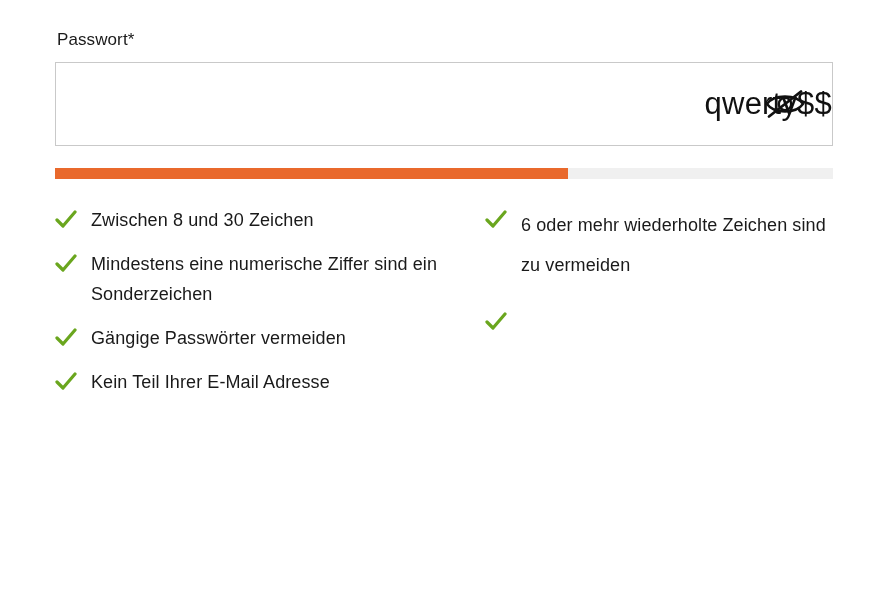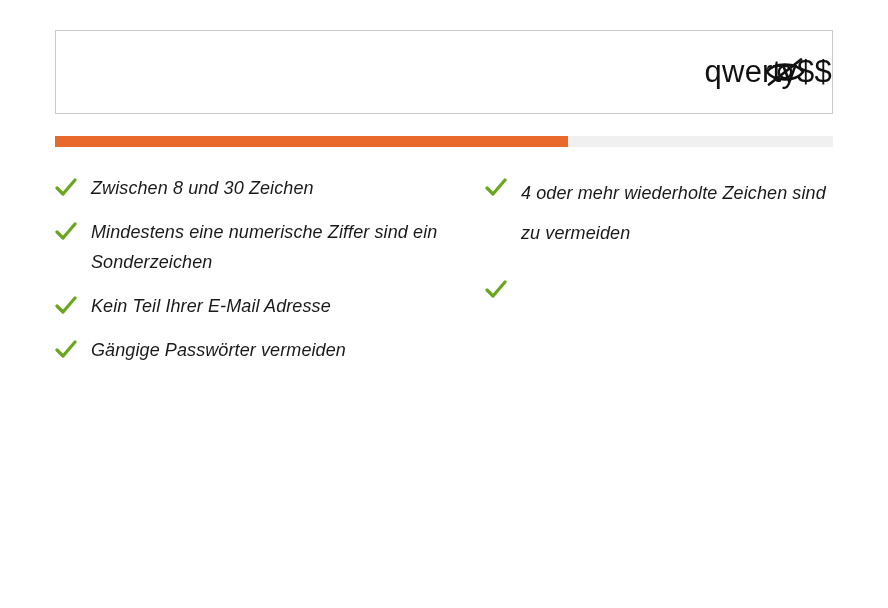--- a/index.html
+++ b/index.html
@@ -86,21 +86,20 @@
     width: 430px;
     padding-right: 10px;
   }
   .rules-col.right {
     width: 360px;
   }
   .rule {
     display: flex;
     align-items: flex-start;
     margin-bottom: 14px;
-    font-style: italic;
   }
   .rules-col.right .rule {
     margin-bottom: 22px;
   }
   .check {
     flex: 0 0 auto;
     width: 22px;
     height: 22px;
     margin-right: 14px;
     margin-top: 4px;
@@ -114,20 +113,21 @@
   }
   .rules-col.right .rule-text {
     line-height: 40px;
   }
 </style>
 </head>
 <body>
 
 <div class="page">
 
+  <div class="field-label">Passwort*</div>
 
   <div class="password-row">
     <div class="password-value" placeholder="">qwerty$$</div>
     <div class="toggle-visibility">
       <svg width="44" height="34" viewBox="0 0 44 34" aria-hidden="true">
         <path d="M4 17 C11 7, 33 7, 40 17 C33 27, 11 27, 4 17 Z" fill="none" stroke="#111111" stroke-width="2.4"></path>
         <circle cx="22" cy="17" r="6.2" fill="none" stroke="#111111" stroke-width="2.4"></circle>
         <line x1="6" y1="29.5" x2="38" y2="4.5" stroke="#111111" stroke-width="2.8" stroke-linecap="round"></line>
       </svg>
     </div>
@@ -155,40 +155,40 @@
           </svg>
         </span>
         <span class="rule-text">Mindestens eine numerische Ziffer sind ein Sonderzeichen</span>
       </div>
       <div class="rule">
         <span class="check">
           <svg width="22" height="22" viewBox="0 0 22 22" aria-hidden="true">
             <path d="M2 11 L8 17 L20 3" fill="none" stroke="#6aa61e" stroke-width="3.2" stroke-linecap="round" stroke-linejoin="round"></path>
           </svg>
         </span>
-        <span class="rule-text">Kein Teil Ihrer E-Mail Adresse</span>
+        <span class="rule-text">Gängige Passwörter vermeiden</span>
       </div>
       <div class="rule">
         <span class="check">
           <svg width="22" height="22" viewBox="0 0 22 22" aria-hidden="true">
             <path d="M2 11 L8 17 L20 3" fill="none" stroke="#6aa61e" stroke-width="3.2" stroke-linecap="round" stroke-linejoin="round"></path>
           </svg>
         </span>
-        <span class="rule-text">Gängige Passwörter vermeiden</span>
+        <span class="rule-text">Kein Teil Ihrer E-Mail Adresse</span>
       </div>
     </div>
 
     <div class="rules-col right">
       <div class="rule">
         <span class="check">
           <svg width="22" height="22" viewBox="0 0 22 22" aria-hidden="true">
             <path d="M2 11 L8 17 L20 3" fill="none" stroke="#6aa61e" stroke-width="3.2" stroke-linecap="round" stroke-linejoin="round"></path>
           </svg>
         </span>
-        <span class="rule-text">4 oder mehr wiederholte Zeichen sind zu vermeiden</span>
+        <span class="rule-text">6 oder mehr wiederholte Zeichen sind zu vermeiden</span>
       </div>
       <div class="rule">
         <span class="check">
           <svg width="22" height="22" viewBox="0 0 22 22" aria-hidden="true">
             <path d="M2 11 L8 17 L20 3" fill="none" stroke="#6aa61e" stroke-width="3.2" stroke-linecap="round" stroke-linejoin="round"></path>
           </svg>
         </span>
       </div>
     </div>
 

